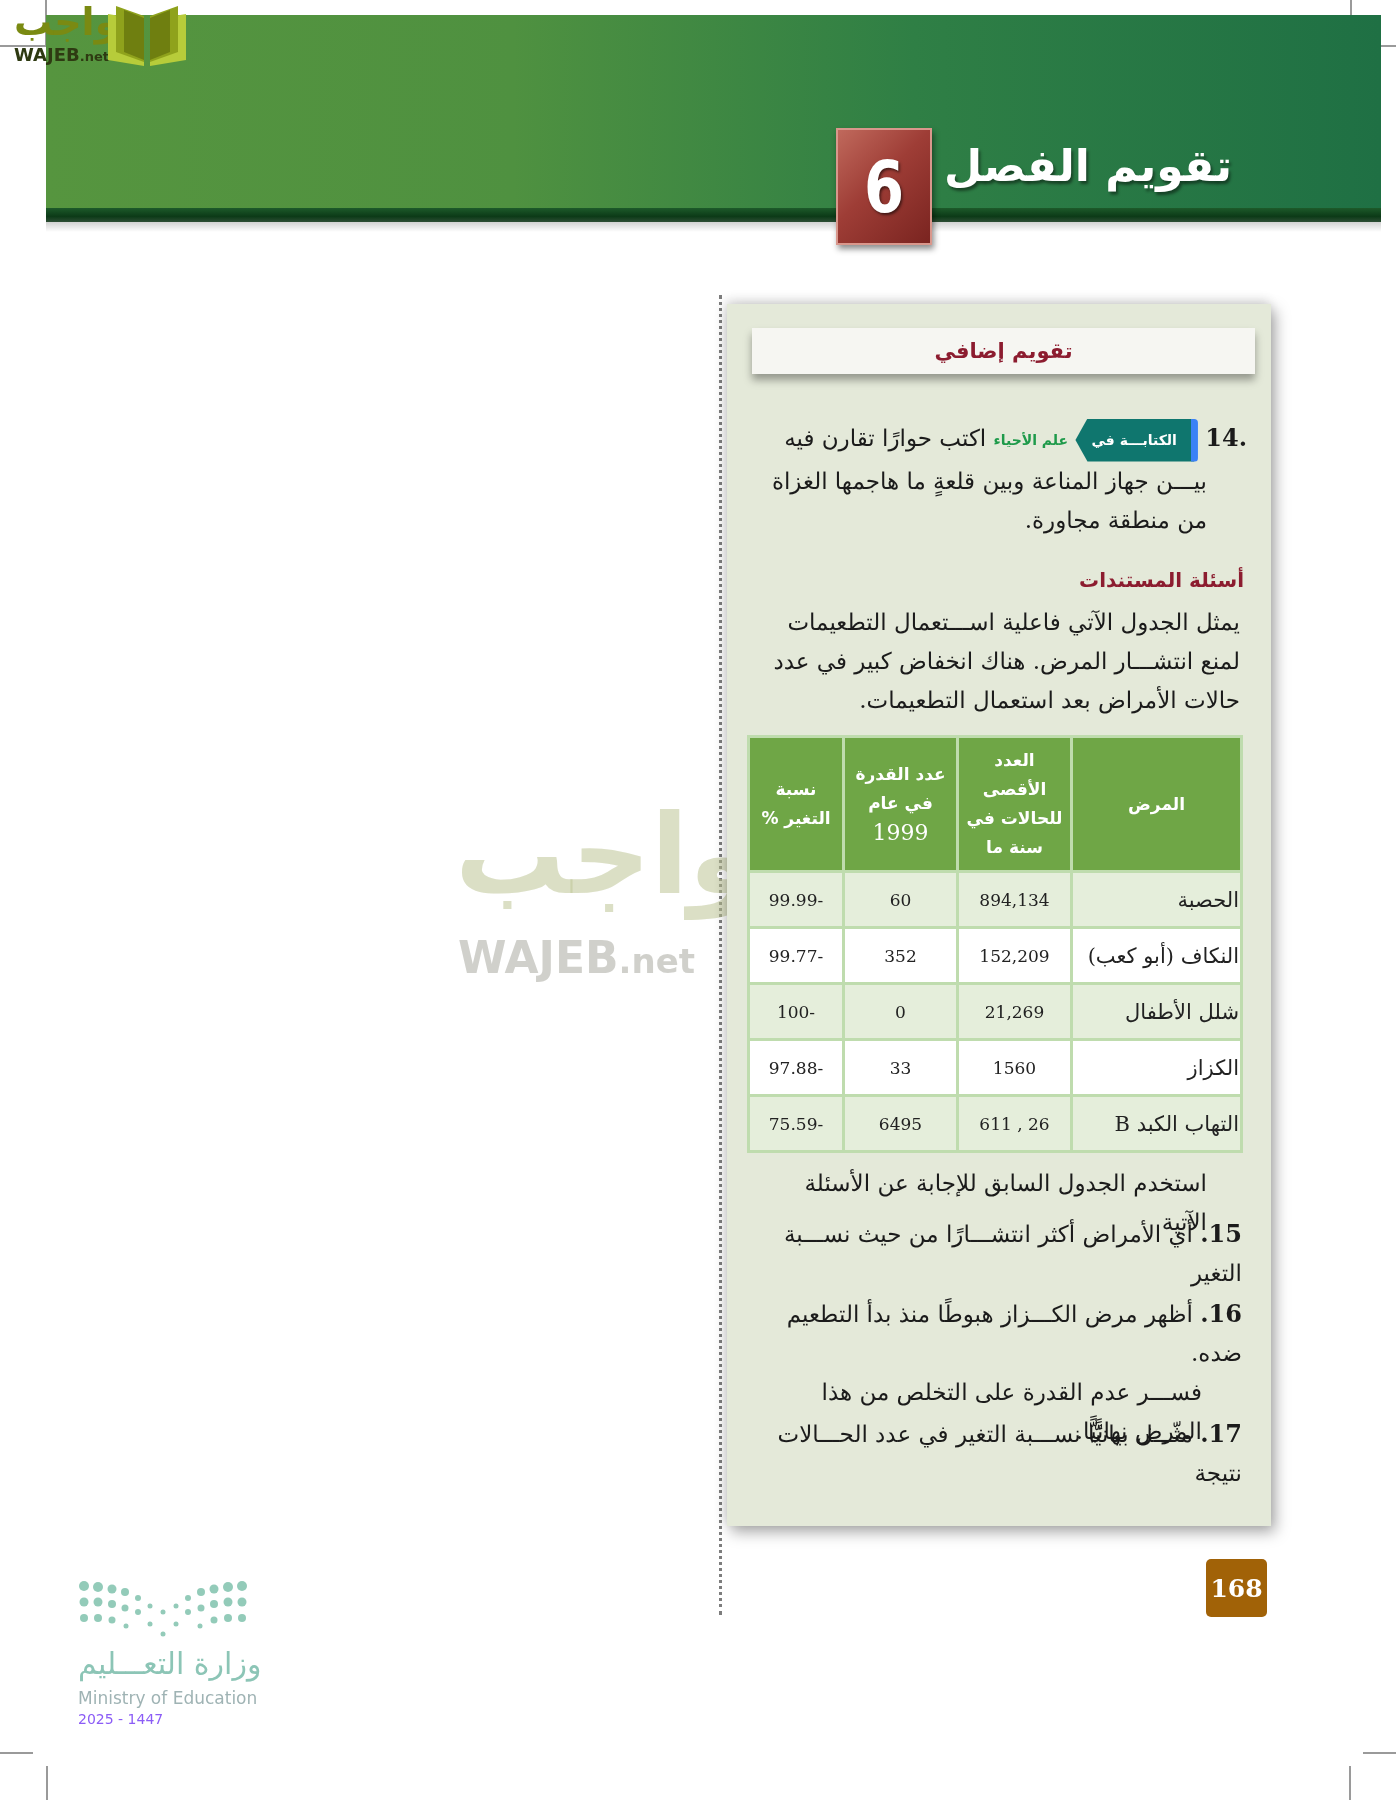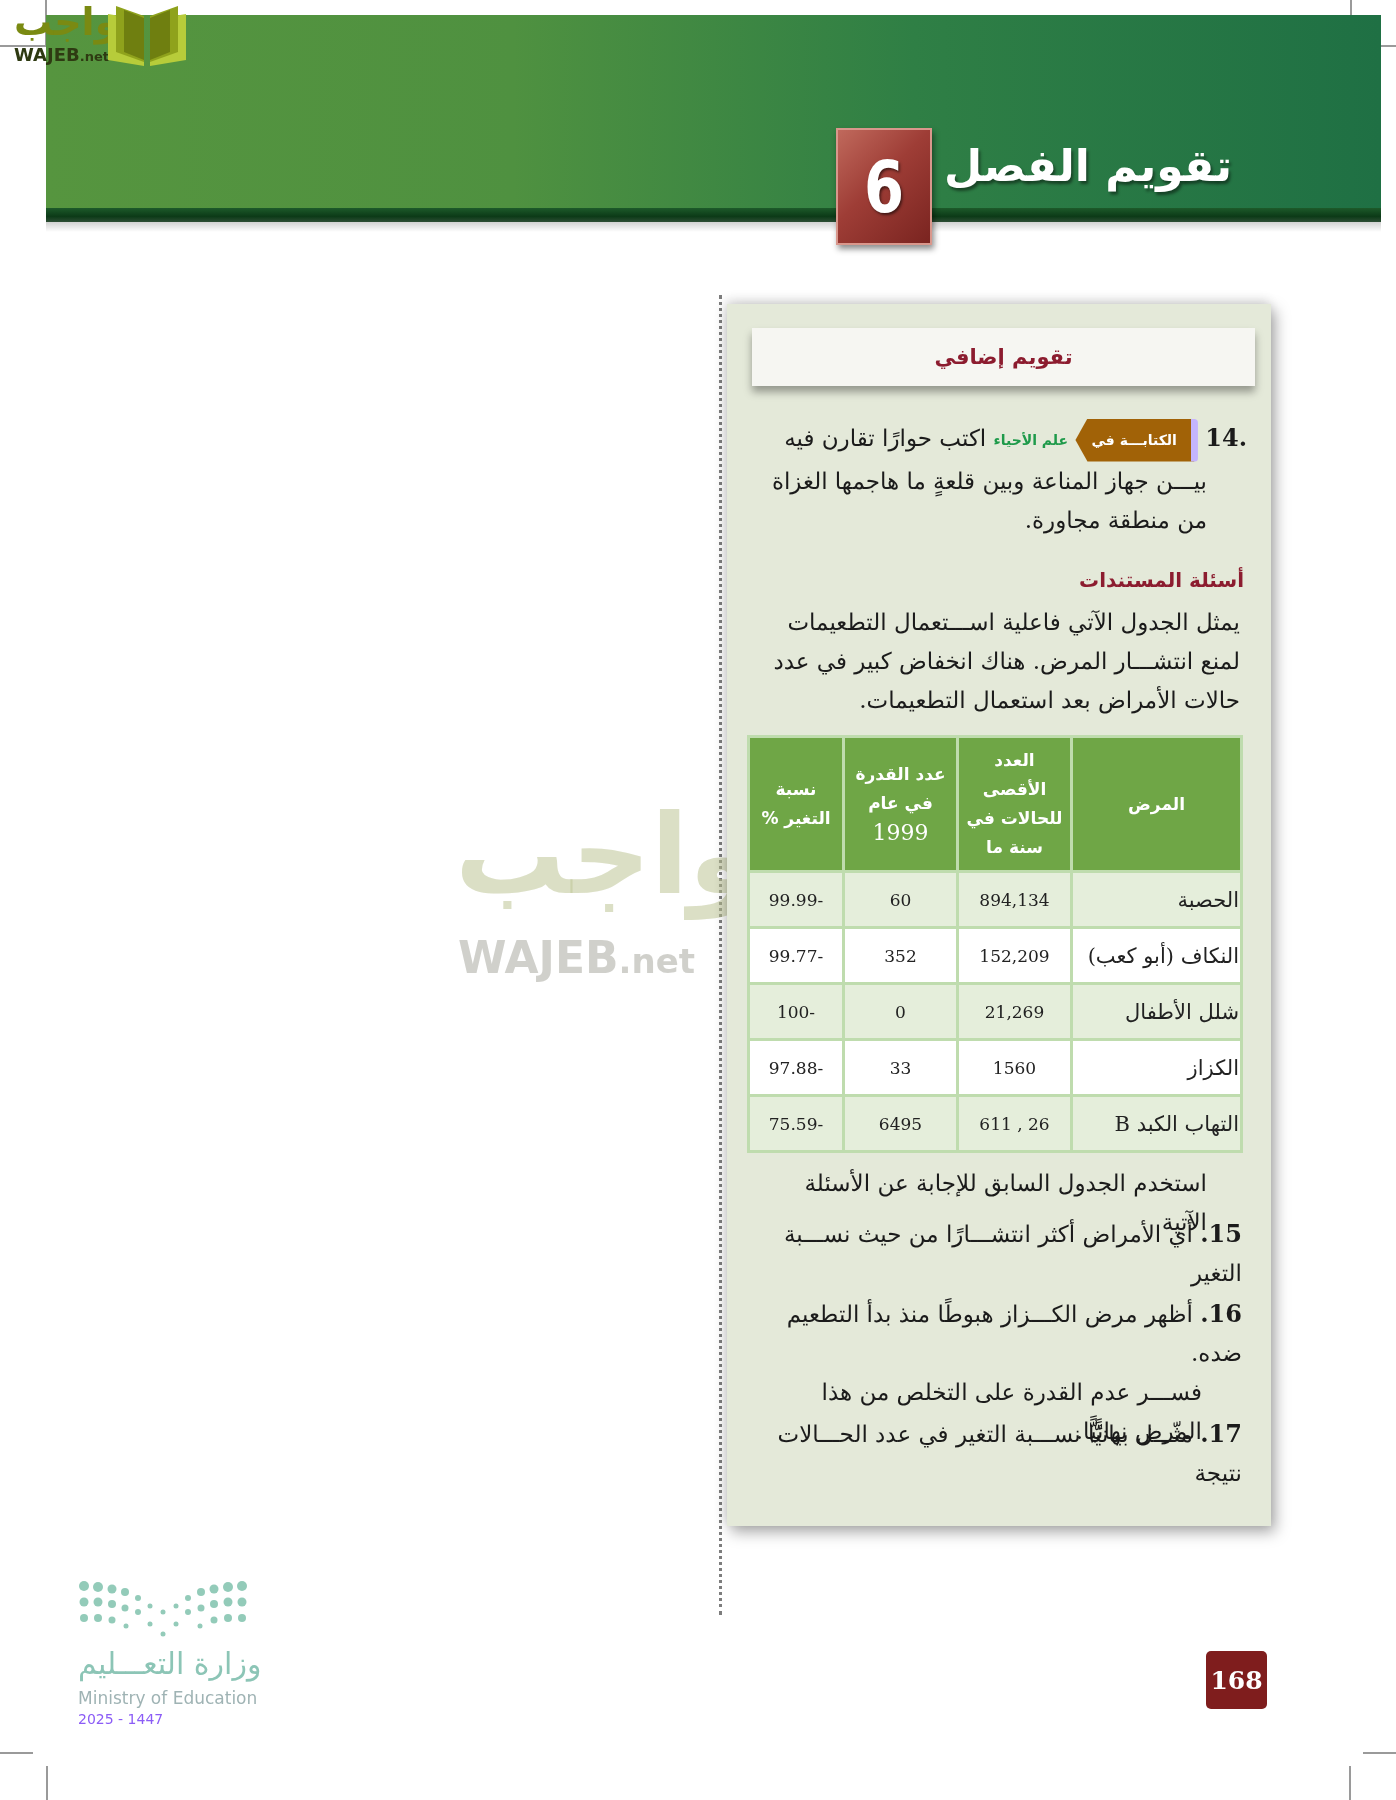--- a/index.html
+++ b/index.html
@@ -32,32 +32,32 @@
           font-size:18px; color:#2e3a12; }
   .wajeb-en small { font-size:13px; }
   .book-icon { left:106px; top:4px; width:82px; height:62px; }
 
   
   .dots { left:719px; top:295px; width:0; height:1320px; border-left:3px dotted #7d7d7d; }
 
   
   .panel { left:727px; top:304px; width:544px; height:1222px; background:#e4e9d9;
            box-shadow:4px 6px 14px rgba(0,0,0,0.35), -2px -4px 10px rgba(0,0,0,0.12); }
-  .panel-head { left:752px; top:328px; width:503px; height:58px; background:#f6f6f2;
+  .panel-head { left:752px; top:328px; width:503px; height:46px; background:#f6f6f2;
            box-shadow:0 6px 8px rgba(0,0,0,0.35); display:flex; align-items:center; justify-content:center; }
   .panel-head span { color:#8c1c2f; font-family:"DejaVu Sans", sans-serif; font-weight:bold; font-size:21px; direction:rtl; }
 
   .rtl { direction:rtl; text-align:right; }
   .body-text { font-family:"DejaVu Serif", serif; font-size:23px; color:#1b1b1b; line-height:39px; }
 
   .q14 { left:752px; top:418px; width:495px; }
   .qnum { font-family:"DejaVu Serif", serif; font-weight:bold; font-size:24px; color:#1b1b1b; }
-  .tag-writing { display:inline-block; background:#a16207; color:#fff; font-family:"DejaVu Sans", sans-serif;
+  .tag-writing { display:inline-block; background:#0f766e; color:#fff; font-family:"DejaVu Sans", sans-serif;
           font-weight:bold; font-size:14px; padding:2px 14px 2px 16px; border-radius:0 4px 4px 0;
-          border-right:7px solid #c4b5fd; position:relative; vertical-align:middle;
+          border-right:7px solid #3b82f6; position:relative; vertical-align:middle;
           clip-path:polygon(0 50%,12px 0,100% 0,100% 100%,12px 100%); }
   .tag-subject { color:#1e9a4a; font-family:"DejaVu Sans", sans-serif; font-weight:bold; font-size:14px; vertical-align:middle; }
 
   .docs-title { right:152px; top:568px; color:#8c1c2f; font-family:"DejaVu Sans", sans-serif;
           font-weight:bold; font-size:20px; direction:rtl; }
   .docs-intro { left:752px; top:603px; width:488px; }
 
   
   table.vax { position:absolute; left:747px; top:735px; width:493px; border-collapse:collapse; direction:rtl;
           table-layout:fixed; }
@@ -83,21 +83,21 @@
           color:rgba(170,170,160,0.55); }
   .wm-en small { font-size:34px; }
   .wm-book { left:740px; top:820px; width:210px; height:130px; opacity:0.35; }
 
   
   .moe-dots { left:78px; top:1580px; width:170px; height:60px; }
   .moe-ar { left:78px; top:1646px; font-family:"DejaVu Sans", sans-serif; font-size:30px; color:#8cc5b6; direction:rtl; }
   .moe-en { left:78px; top:1688px; font-family:"DejaVu Sans", sans-serif; font-size:17px; color:#9fb3b4; }
   .moe-yr { left:78px; top:1711px; font-family:"DejaVu Sans", sans-serif; font-size:14px; color:#8b5cf6; }
 
-  .page-num { left:1206px; top:1651px; width:61px; height:58px; background:#7f1d1d; border-radius:5px;
+  .page-num { left:1206px; top:1559px; width:61px; height:58px; background:#a16207; border-radius:5px;
           display:flex; align-items:center; justify-content:center; }
   .page-num span { color:#fff; font-family:"DejaVu Serif", serif; font-weight:bold; font-size:25px; }
 </style>
 </head>
 <body>
 
 <div class="crop" style="left:1350px;top:0;width:2px;height:32px;"></div>
 <div class="crop" style="left:1362px;top:45px;width:34px;height:2px;"></div>
 <div class="crop" style="left:0;top:45px;width:46px;height:2px;"></div>
 <div class="crop" style="left:45px;top:0;width:2px;height:46px;"></div>

